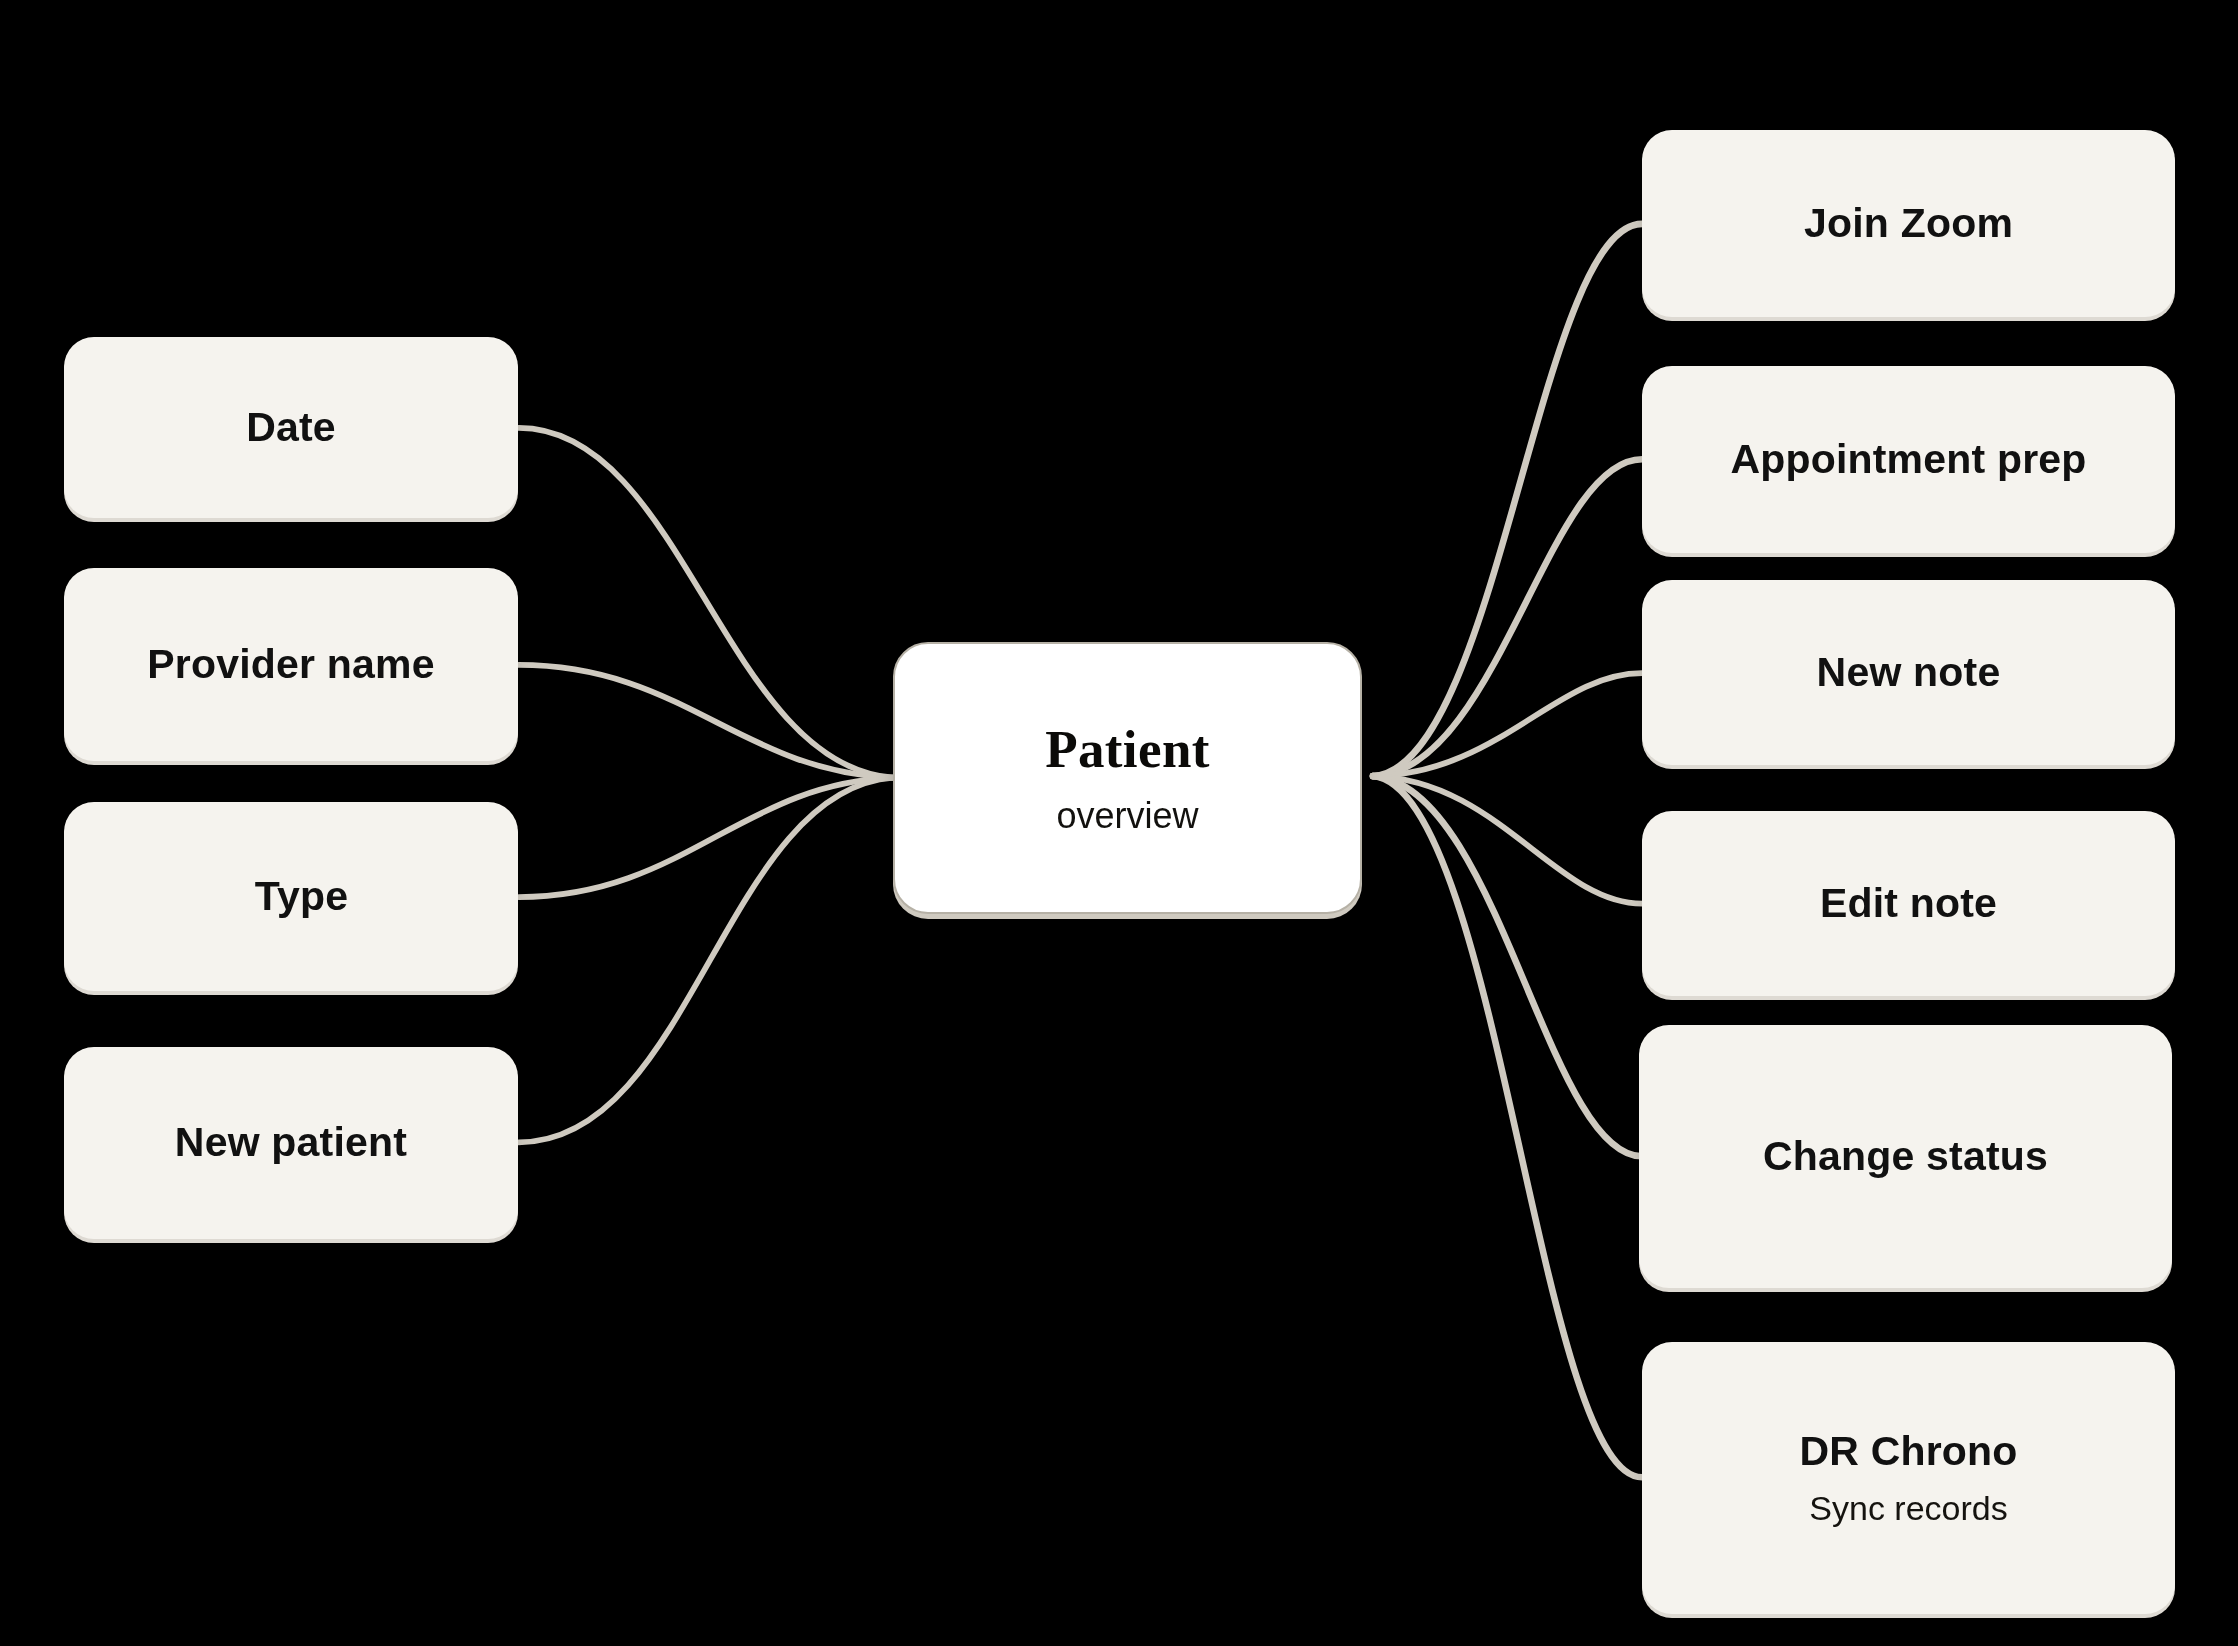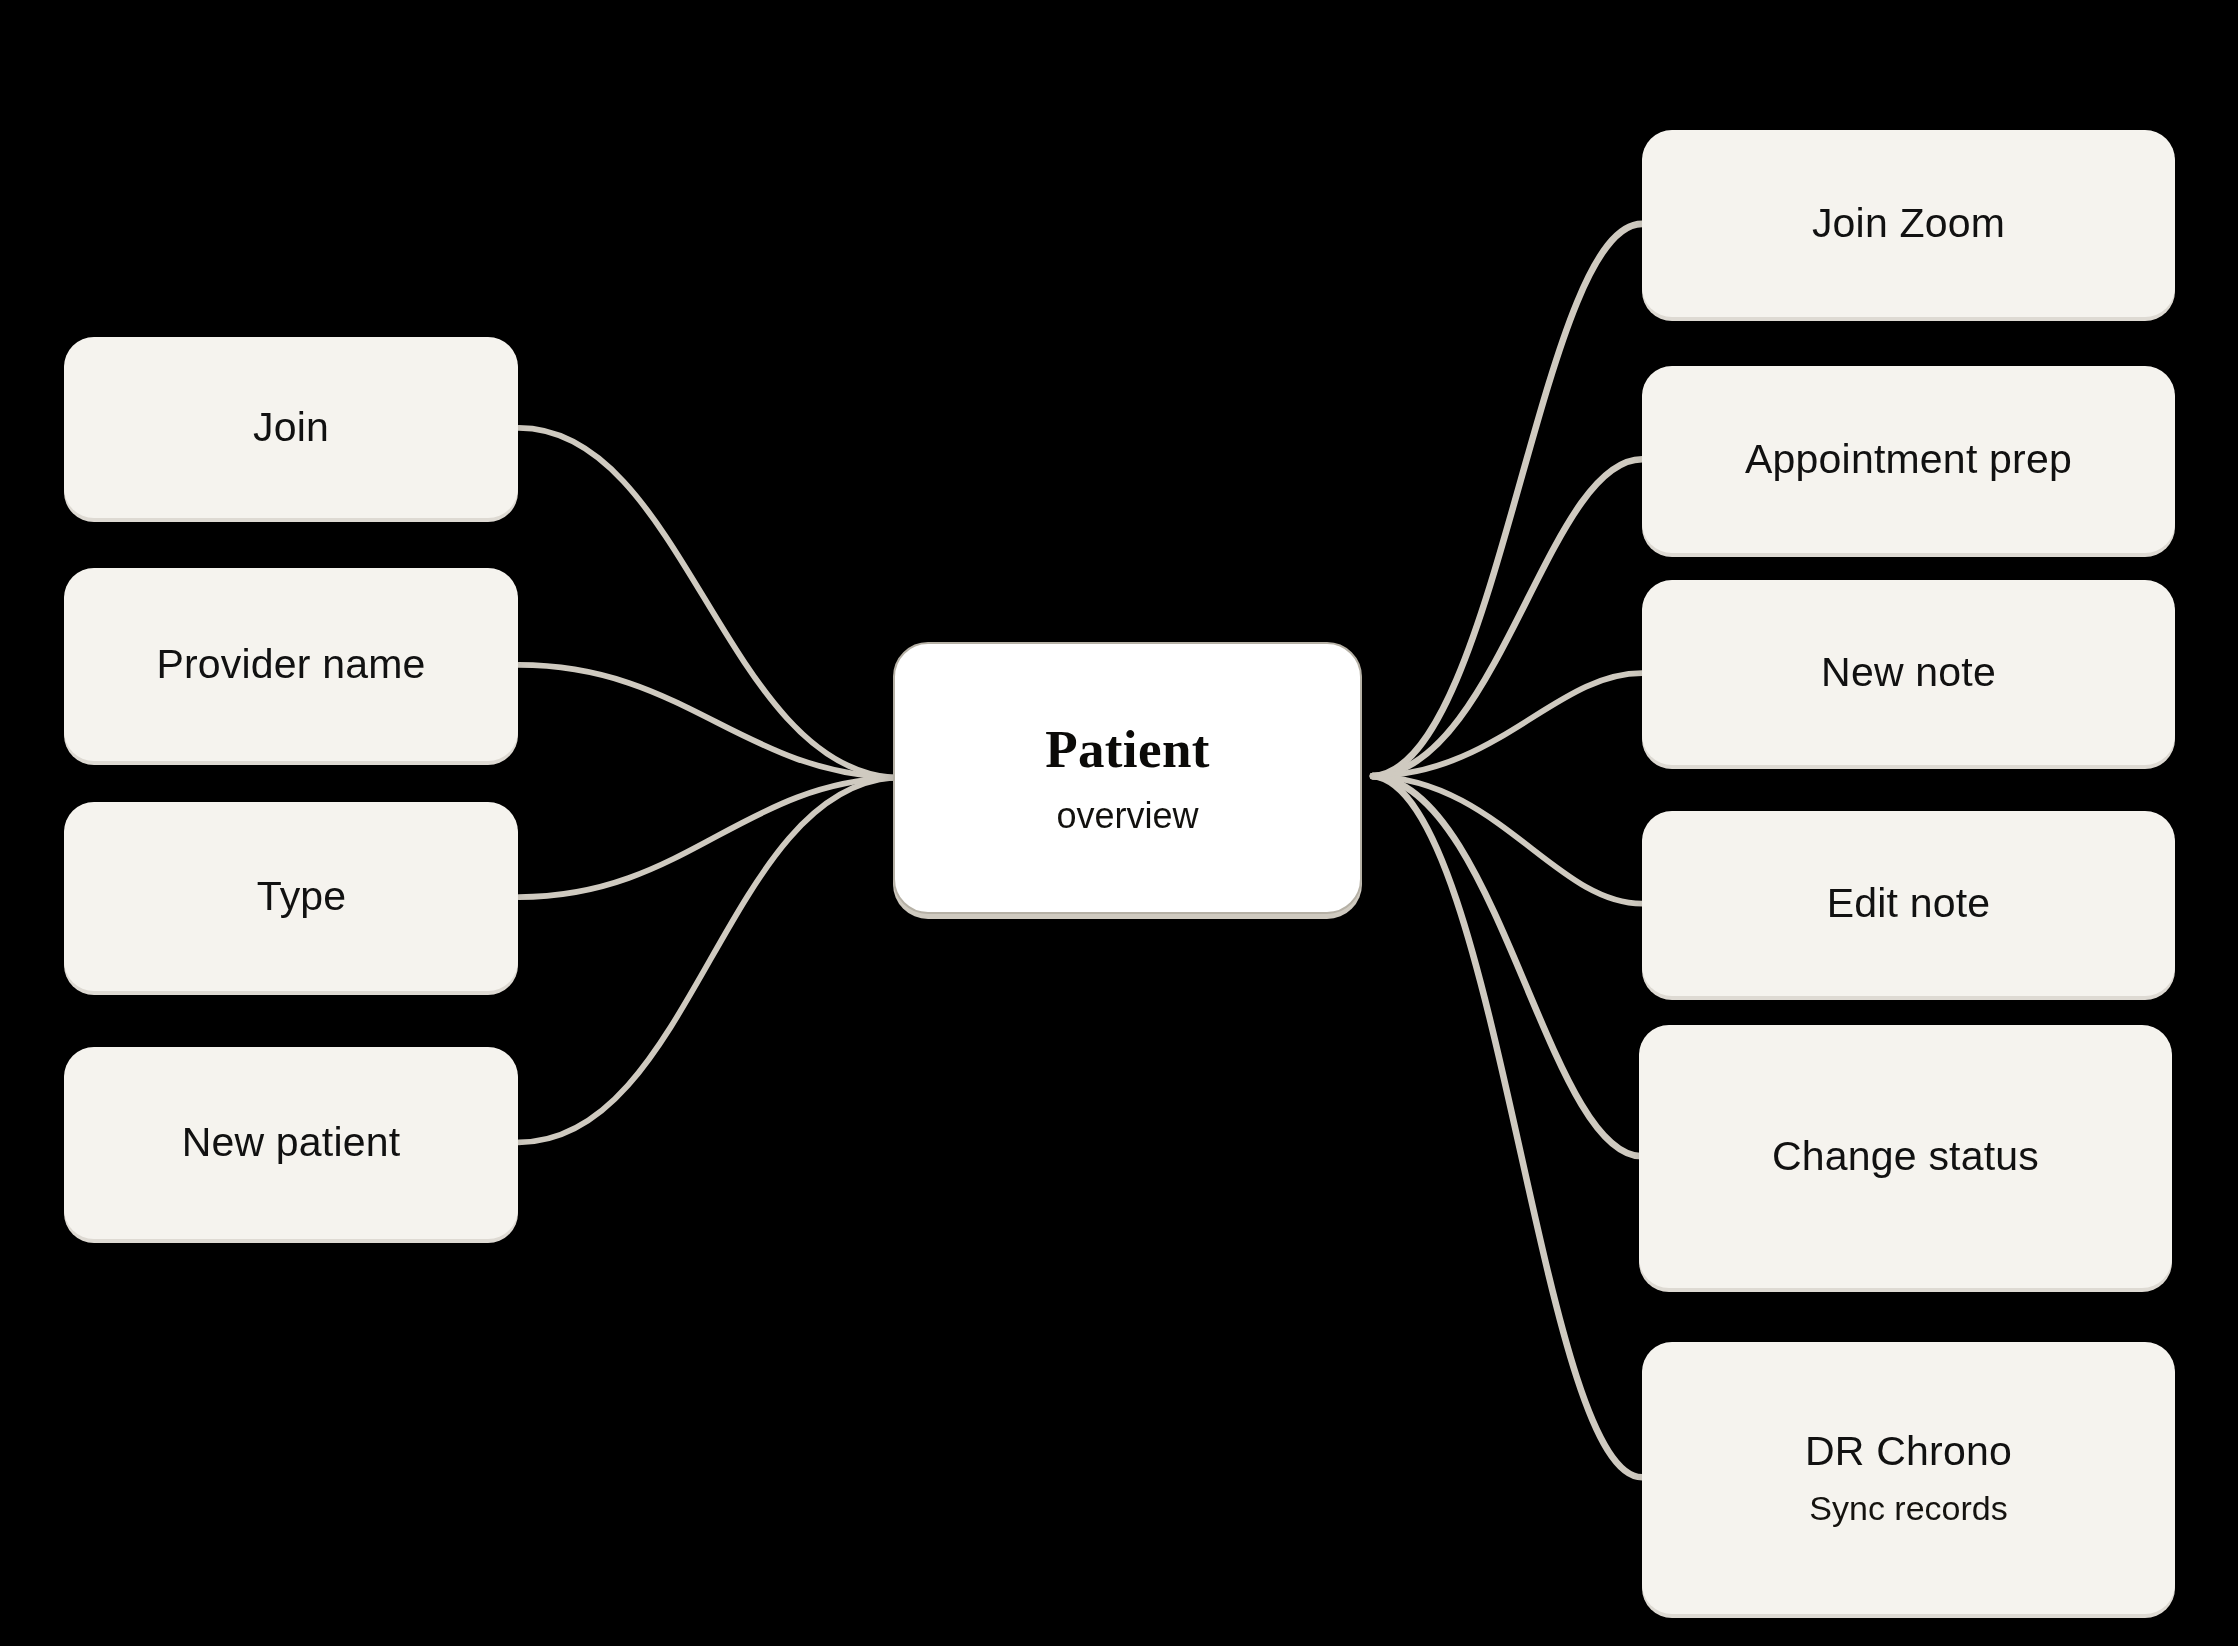--- a/index.html
+++ b/index.html
@@ -36,21 +36,21 @@
     display: flex;
     flex-direction: column;
     align-items: center;
     justify-content: center;
     box-shadow: 0 4.1px 0 0 #dedad3, 0 5.8px 11.5px rgba(0,0,0,0.10);
     text-align: center;
   }
   .node-label {
     color: #111111;
     font-size: 41px;
-    font-weight: 400;
+    font-weight: 700;
     letter-spacing: 0.2px;
     line-height: 1.15;
   }
   .node-sub {
     color: #15130f;
     font-size: 34px;
     font-weight: 400;
     margin-top: 13px;
     line-height: 1.15;
   }
@@ -90,21 +90,21 @@
 
     <path class="edge-path" d="M 1668 943 C 1820 935, 1870 272, 1995 272" stroke-width="8"></path>
     <path class="edge-path" d="M 1668 943 C 1820 938, 1880 558, 1995 558" stroke-width="8"></path>
     <path class="edge-path" d="M 1668 943 C 1820 941, 1890 818, 1995 818" stroke-width="7"></path>
     <path class="edge-path" d="M 1668 943 C 1820 947, 1890 1098, 1995 1098" stroke-width="7"></path>
     <path class="edge-path" d="M 1668 943 C 1820 952, 1880 1405, 1995 1405" stroke-width="8"></path>
     <path class="edge-path" d="M 1668 943 C 1820 958, 1870 1795, 1995 1795" stroke-width="8"></path>
   </svg>
 
   <div class="node" style="left:64px; top:337px; width:454px; height:181px;">
-    <div class="node-label">Join</div>
+    <div class="node-label">Date</div>
   </div>
 
   <div class="node" style="left:64px; top:568px; width:454px; height:193px;">
     <div class="node-label">Provider name</div>
   </div>
 
   <div class="node" style="left:64px; top:802px; width:454px; height:189px;padding-left:21px;">
     <div class="node-label">Type</div>
   </div>
 

